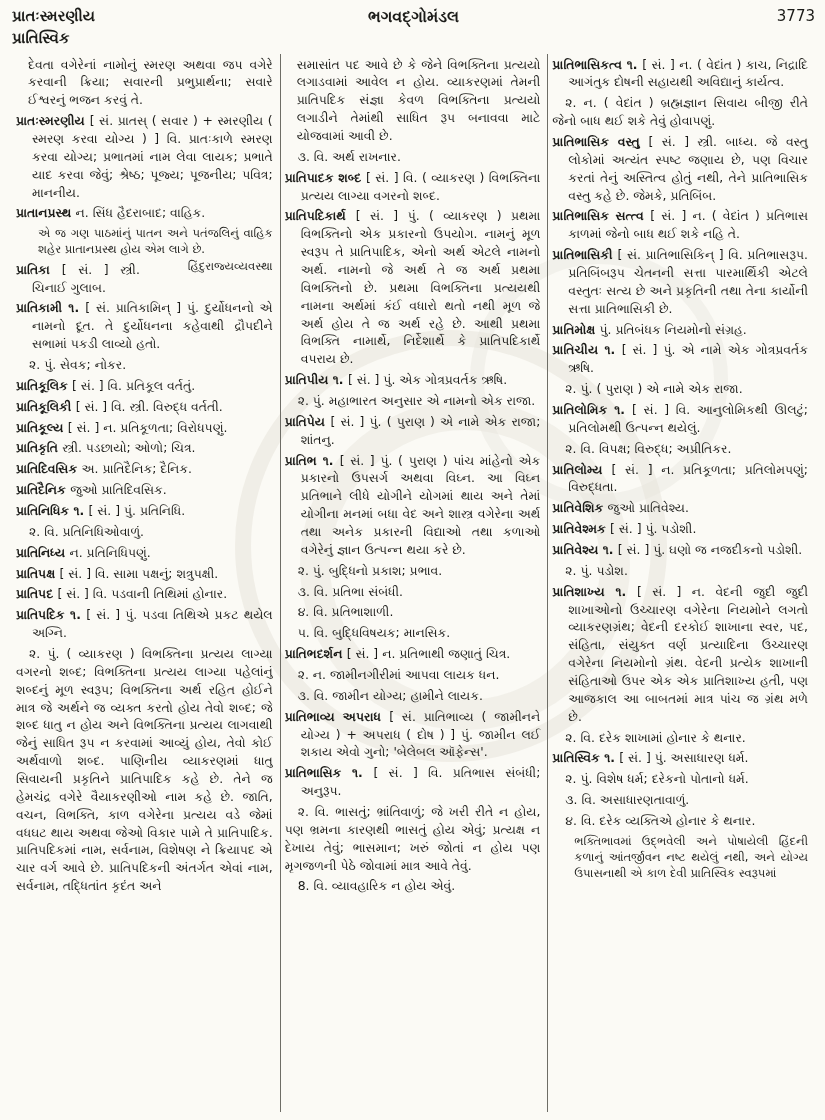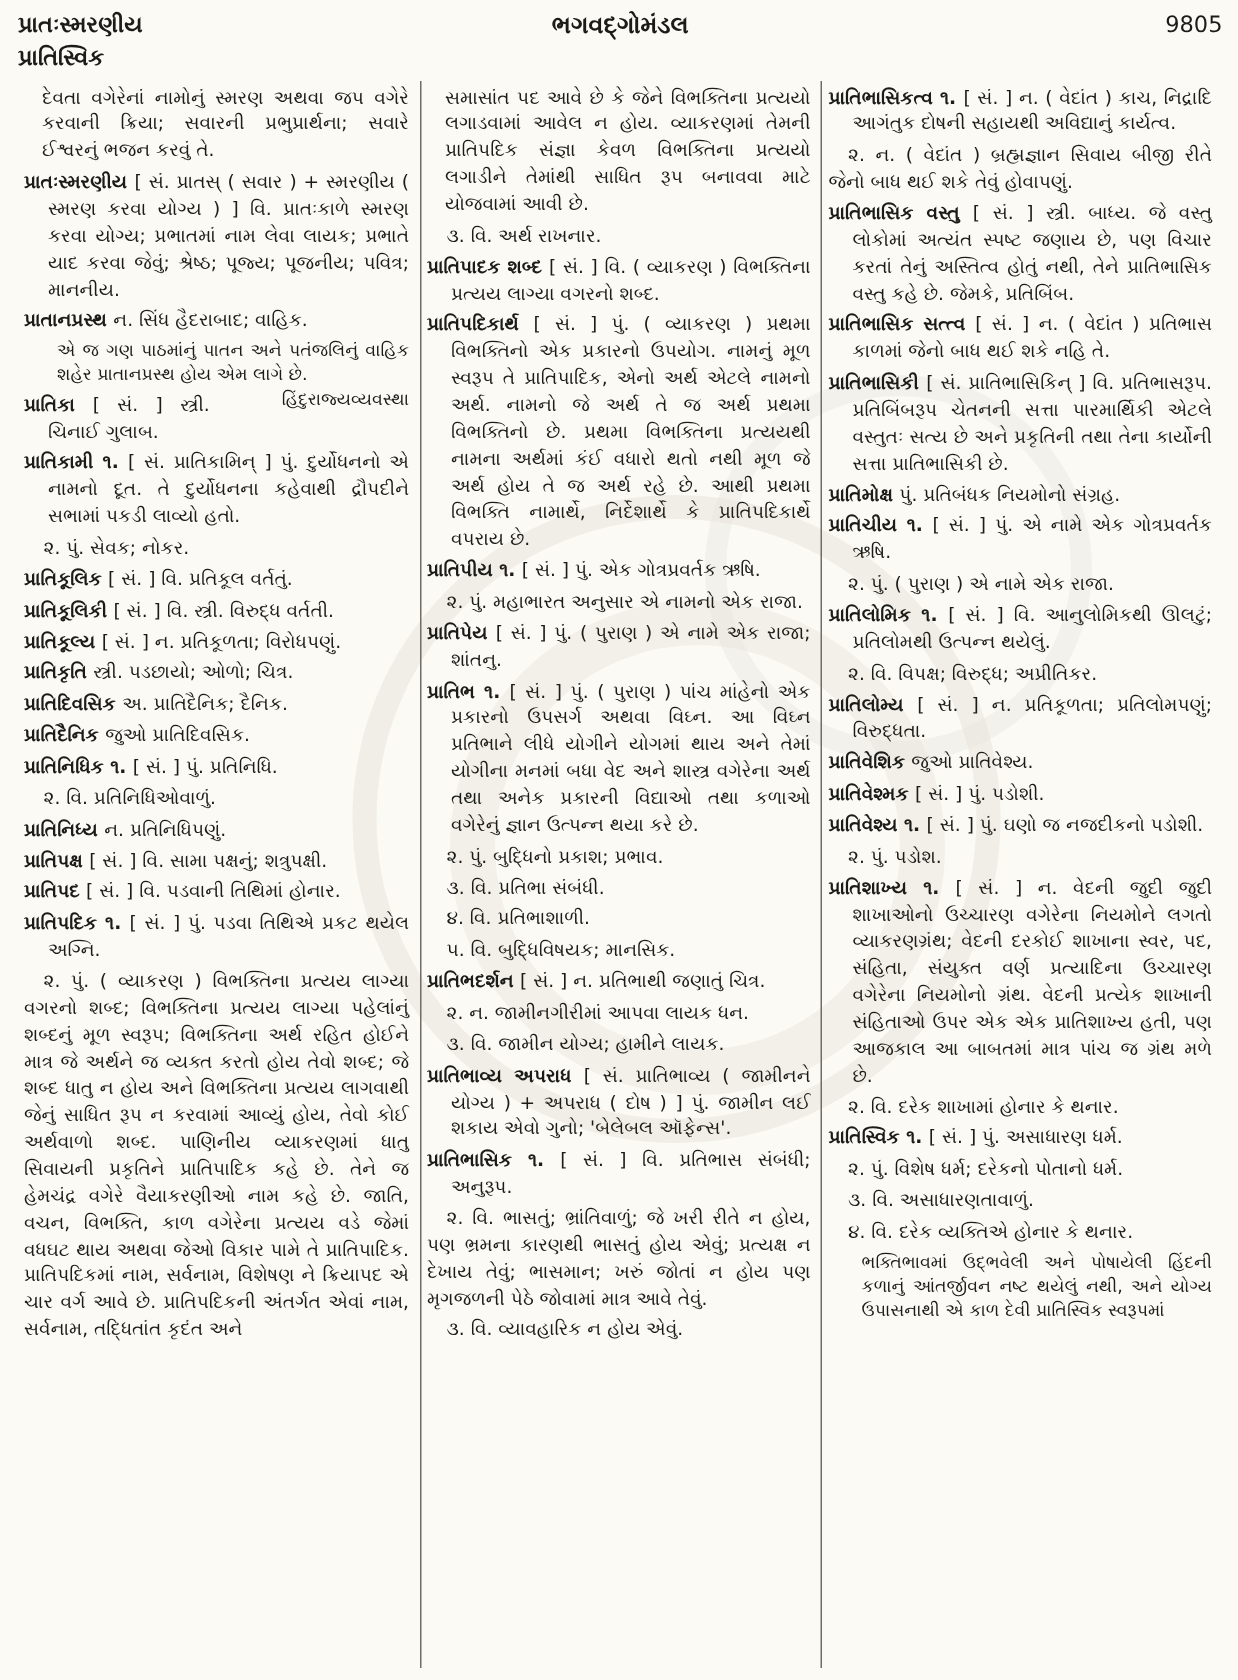--- a/index.html
+++ b/index.html
@@ -66,21 +66,21 @@
   <div class="wm wm1"></div>
   <div class="wm wm2"></div>
   <div class="wm wm3"></div>
 
   <div class="header-row">
     <div class="run-head">
       <div>પ્રાતઃસ્મરણીય</div>
       <div>પ્રાતિસ્વિક</div>
     </div>
     <div class="title-center">ભગવદ્ગોમંડલ</div>
-    <div class="page-num">9805</div>
+    <div class="page-num">3773</div>
   </div>
 
   <div class="columns">
     <div class="col">
         <p class="cont">દેવતા વગેરેનાં નામોનું સ્મરણ અથવા જપ વગેરે કરવાની ક્રિયા; સવારની પ્રભુપ્રાર્થના; સવારે ઈશ્વરનું ભજન કરવું તે.</p>
         <p class="entry"><b>પ્રાતઃસ્મરણીય </b>[ સં. પ્રાતસ્ ( સવાર ) + સ્મરણીય ( સ્મરણ કરવા યોગ્ય ) ] વિ. પ્રાતઃકાળે સ્મરણ કરવા યોગ્ય; પ્રભાતમાં નામ લેવા લાયક; પ્રભાતે યાદ કરવા જેવું; શ્રેષ્ઠ; પૂજ્ય; પૂજનીય; પવિત્ર; માનનીય.</p>
         <p class="entry"><b>પ્રાતાનપ્રસ્થ </b>ન. સિંધ હૈદરાબાદ; વાહિક.</p>
         <p class="note">એ જ ગણ પાઠમાંનું પાતન અને પતંજલિનું વાહિક શહેર પ્રાતાનપ્રસ્થ હોય એમ લાગે છે.<span class="sig">હિંદુરાજ્યવ્યવસ્થા</span></p>
         <p class="entry"><b>પ્રાતિકા </b>[ સં. ] સ્ત્રી. ચિનાઈ ગુલાબ.</p>
         <p class="entry"><b>પ્રાતિકામી ૧. </b>[ સં. પ્રાતિકામિન્ ] પું. દુર્યોધનનો એ નામનો દૂત. તે દુર્યોધનના કહેવાથી દ્રૌપદીને સભામાં પકડી લાવ્યો હતો.</p>
@@ -111,21 +111,21 @@
         <p class="sense">૨. પું. બુદ્ધિનો પ્રકાશ; પ્રભાવ.</p>
         <p class="sense">૩. વિ. પ્રતિભા સંબંધી.</p>
         <p class="sense">૪. વિ. પ્રતિભાશાળી.</p>
         <p class="sense">૫. વિ. બુદ્ધિવિષયક; માનસિક.</p>
         <p class="entry"><b>પ્રાતિભદર્શન </b>[ સં. ] ન. પ્રતિભાથી જણાતું ચિત્ર.</p>
         <p class="sense">૨. ન. જામીનગીરીમાં આપવા લાયક ધન.</p>
         <p class="sense">૩. વિ. જામીન યોગ્ય; હામીને લાયક.</p>
         <p class="entry"><b>પ્રાતિભાવ્ય અપરાધ </b>[ સં. પ્રાતિભાવ્ય ( જામીનને યોગ્ય ) + અપરાધ ( દોષ ) ] પું. જામીન લઈ શકાય એવો ગુનો; 'બેલેબલ ઑફેન્સ'.</p>
         <p class="entry"><b>પ્રાતિભાસિક ૧. </b>[ સં. ] વિ. પ્રતિભાસ સંબંધી; અનુરૂપ.</p>
         <p class="sense">૨. વિ. ભાસતું; ભ્રાંતિવાળું; જે ખરી રીતે ન હોય, પણ ભ્રમના કારણથી ભાસતું હોય એવું; પ્રત્યક્ષ ન દેખાય તેવું; ભાસમાન; ખરું જોતાં ન હોય પણ મૃગજળની પેઠે જોવામાં માત્ર આવે તેવું.</p>
-        <p class="sense">૩. વિ. વ્યાવહારિક ન હોય એવું.</p>
+        <p class="sense">8. વિ. વ્યાવહારિક ન હોય એવું.</p>
       </div>
     <div class="col">
         <p class="entry"><b>પ્રાતિભાસિકત્વ ૧. </b>[ સં. ] ન. ( વેદાંત ) કાચ, નિદ્રાદિ આગંતુક દોષની સહાયથી અવિદ્યાનું કાર્યત્વ.</p>
         <p class="sense">૨. ન. ( વેદાંત ) બ્રહ્મજ્ઞાન સિવાય બીજી રીતે જેનો બાધ થઈ શકે તેવું હોવાપણું.</p>
         <p class="entry"><b>પ્રાતિભાસિક વસ્તુ </b>[ સં. ] સ્ત્રી. બાધ્ય. જે વસ્તુ લોકોમાં અત્યંત સ્પષ્ટ જણાય છે, પણ વિચાર કરતાં તેનું અસ્તિત્વ હોતું નથી, તેને પ્રાતિભાસિક વસ્તુ કહે છે. જેમકે, પ્રતિબિંબ.</p>
         <p class="entry"><b>પ્રાતિભાસિક સત્ત્વ </b>[ સં. ] ન. ( વેદાંત ) પ્રતિભાસ કાળમાં જેનો બાધ થઈ શકે નહિ તે.</p>
         <p class="entry"><b>પ્રાતિભાસિકી </b>[ સં. પ્રાતિભાસિકિન્ ] વિ. પ્રતિભાસરૂપ. પ્રતિબિંબરૂપ ચેતનની સત્તા પારમાર્થિકી એટલે વસ્તુતઃ સત્ય છે અને પ્રકૃતિની તથા તેના કાર્યોની સત્તા પ્રાતિભાસિકી છે.</p>
         <p class="entry"><b>પ્રાતિમોક્ષ </b>પું. પ્રતિબંધક નિયમોનો સંગ્રહ.</p>
         <p class="entry"><b>પ્રાતિચીય ૧. </b>[ સં. ] પું. એ નામે એક ગોત્રપ્રવર્તક ઋષિ.</p>
         <p class="sense">૨. પું. ( પુરાણ ) એ નામે એક રાજા.</p>

